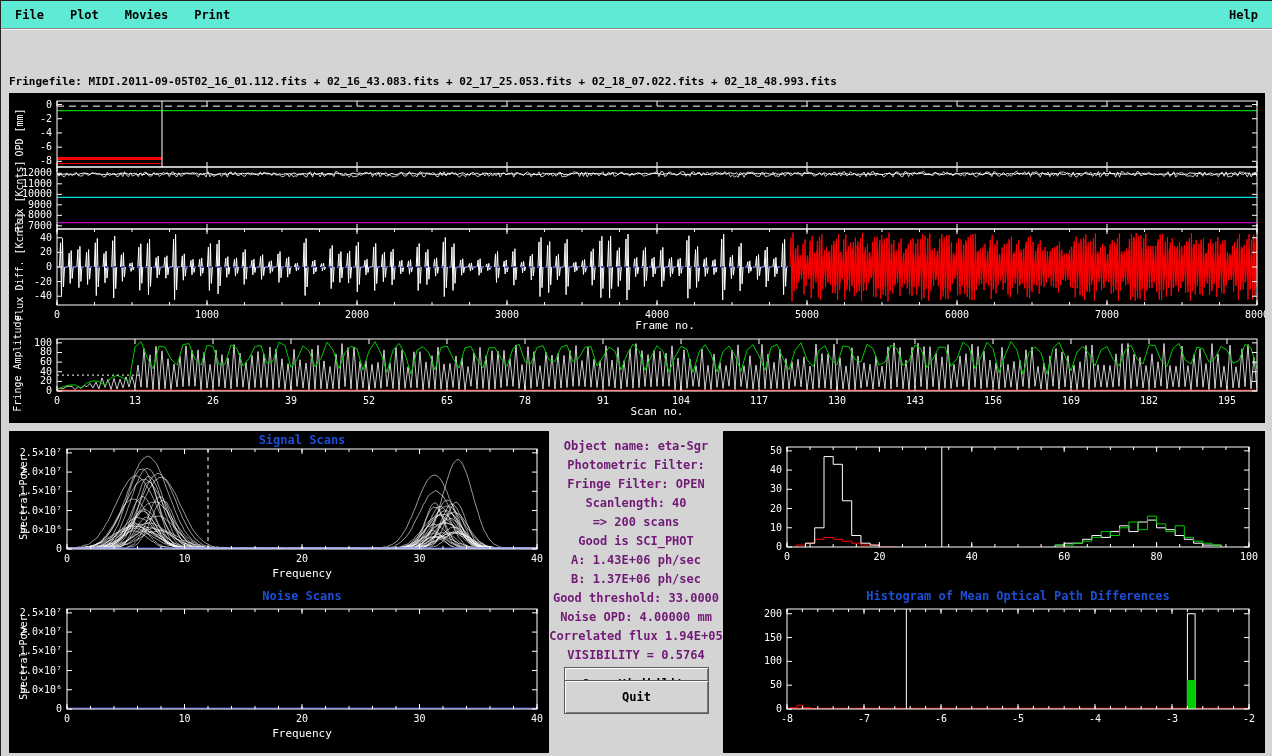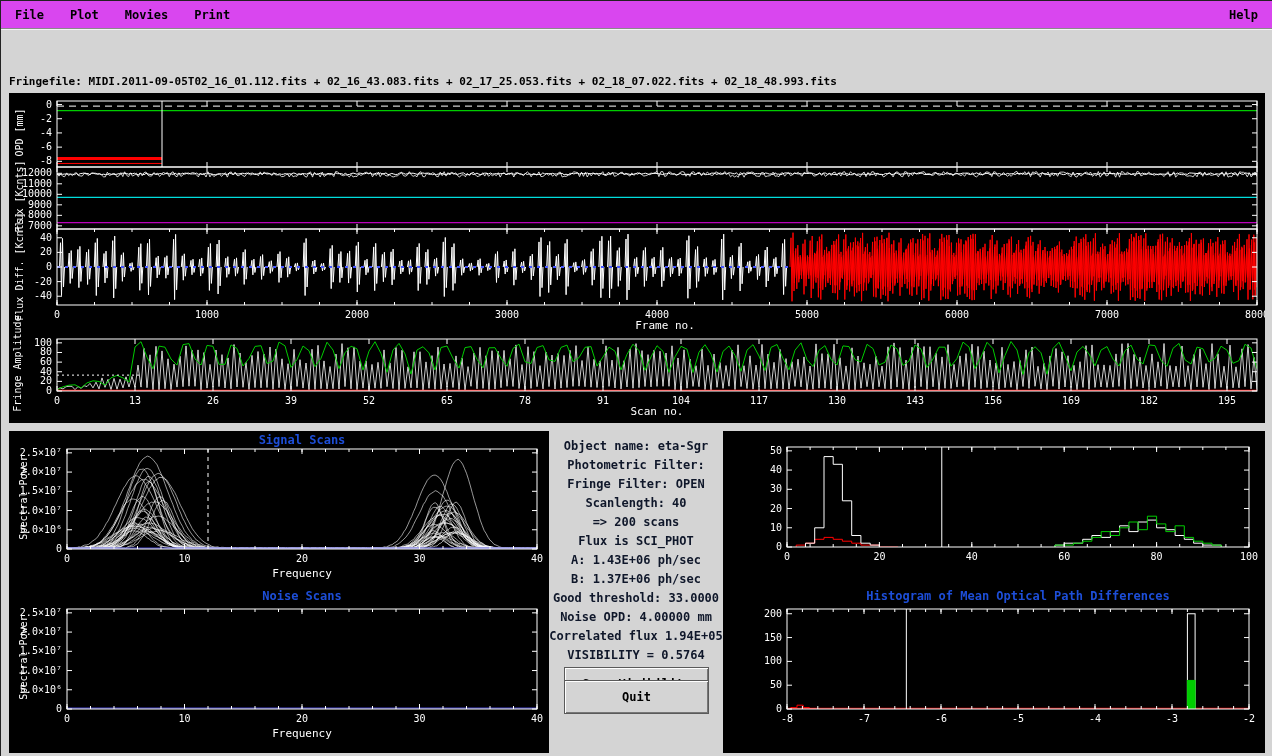--- a/index.html
+++ b/index.html
@@ -1,33 +1,33 @@
 <!DOCTYPE html>
 <html><head>
 <meta charset="utf-8">
 <style>
   *{margin:0;padding:0;box-sizing:border-box;}
   html,body{width:1272px;height:756px;}
   body{background:#d4d4d4;font-family:"DejaVu Sans Mono","Liberation Mono",monospace;position:relative;overflow:hidden;}
   #app{position:absolute;inset:0;background:#d4d4d4;border-top:1px solid #222;border-left:1px solid #222;}
-  .menubar{position:absolute;left:0;top:0;width:100%;height:28px;background:#d946ef;
+  .menubar{position:absolute;left:0;top:0;width:100%;height:28px;background:#5eead4;
     border-bottom:1px solid #8a8a8a;box-shadow:0 1px 0 #f4f4f4;display:flex;align-items:center;
     gap:26px;padding:0 14px;font-size:12px;font-weight:700;color:#000;}
   .menu-item{cursor:default;}
   .menu-right{margin-left:auto;}
   .fileinfo{position:absolute;left:8px;top:36px;font-size:11px;font-weight:700;color:#000;white-space:pre;line-height:18px;}
   .panel{position:absolute;background:#000;}
   #panel-top{left:8px;top:92px;width:1256px;height:330px;}
   #panel-bl{left:8px;top:430px;width:540px;height:322px;}
   #panel-br{left:722px;top:430px;width:542px;height:322px;}
   svg{display:block;}
   .ptitle{position:absolute;color:#1d4ed8;font-size:12px;font-weight:700;text-align:center;white-space:pre;}
   .axlabel{position:absolute;color:#fff;font-size:11px;text-align:center;white-space:pre;}
   .vlabel{position:absolute;color:#fff;font-size:10px;text-align:center;width:140px;transform:rotate(-90deg);white-space:pre;}
-  .infocol{position:absolute;left:548px;top:430px;width:174px;color:#0f172a;font-size:12px;font-weight:700;text-align:center;}
+  .infocol{position:absolute;left:548px;top:430px;width:174px;color:#701a75;font-size:12px;font-weight:700;text-align:center;}
   .infoline{height:19px;line-height:19px;white-space:pre;}
   .btn{position:absolute;left:563px;width:145px;height:34px;background:#d4d4d4;
     border:1px solid #5a5a5a;box-shadow:inset 1px 1px 0 #ffffff, inset -1px -1px 0 #777777;
     font:700 12px "DejaVu Sans Mono","Liberation Mono",monospace;color:#000;cursor:pointer;}
 </style>
 </head>
 <body>
 
 <div id="app">
 
@@ -1028,21 +1028,21 @@
   <div class="ptitle" style="left:66px;top:588px;width:470px;">Noise Scans</div>
   <div class="ptitle" style="left:786px;top:588px;width:462px;">Histogram of Mean Optical Path Differences</div>
 
   <div class="infocol">
     <div style="height:6px"></div>
     <div class="infoline">Object name: eta-Sgr</div>
     <div class="infoline">Photometric Filter:</div>
     <div class="infoline">Fringe Filter: OPEN</div>
     <div class="infoline">Scanlength: 40</div>
     <div class="infoline">=&gt; 200 scans</div>
-    <div class="infoline">Flux is SCI_PHOT</div>
+    <div class="infoline">Good is SCI_PHOT</div>
     <div class="infoline">A: 1.43E+06 ph/sec</div>
     <div class="infoline">B: 1.37E+06 ph/sec</div>
     <div class="infoline">Good threshold: 33.0000</div>
     <div class="infoline">Noise OPD: 4.00000 mm</div>
     <div class="infoline">Correlated flux 1.94E+05</div>
     <div class="infoline">VISIBILITY = 0.5764</div>
   </div>
 
   <button class="btn" style="top:666px;">Save Visibility</button>
   <button class="btn" style="top:679px;">Quit</button>

